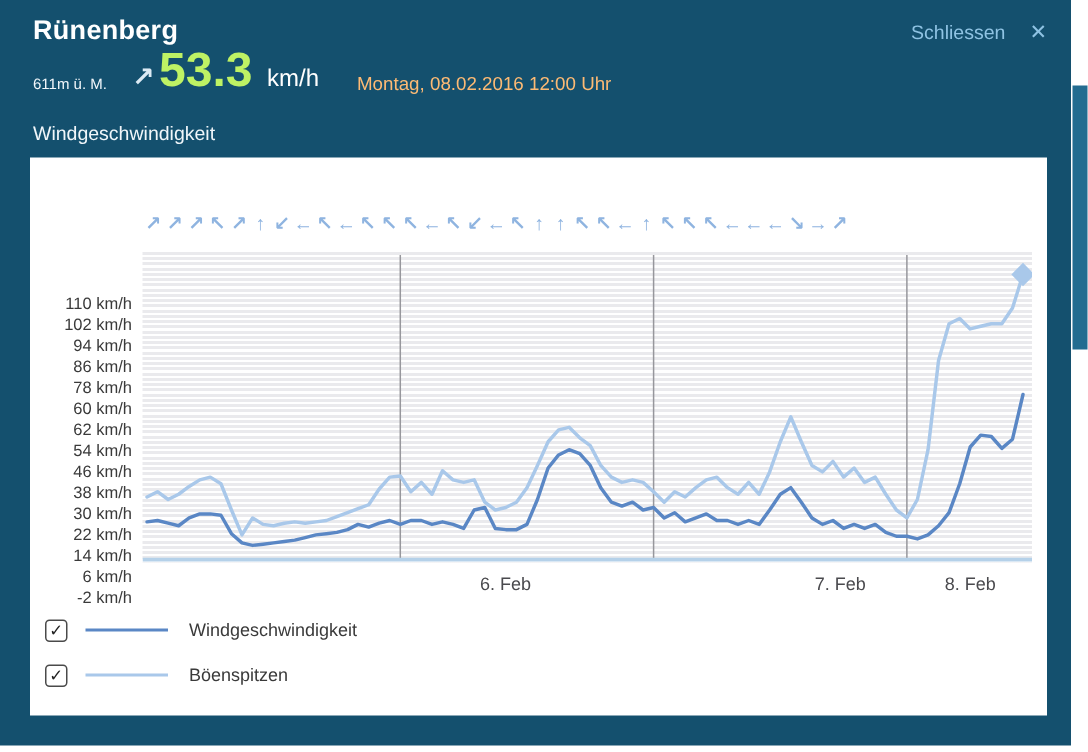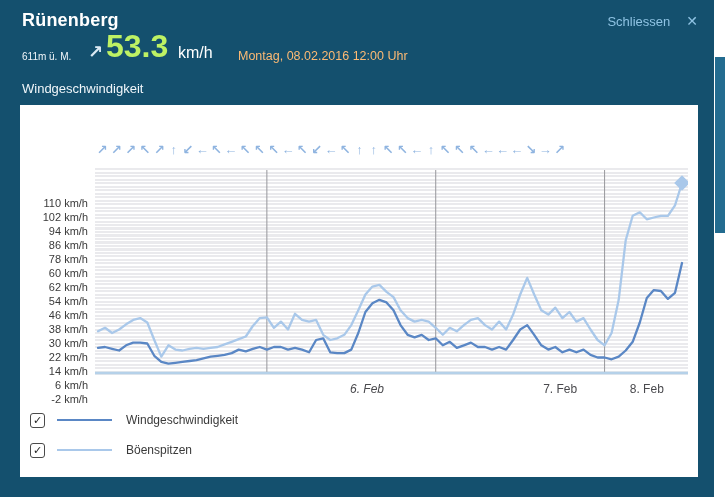--- a/index.html
+++ b/index.html
@@ -80,21 +80,21 @@
           <line x1="171.86399999999998" y1="2" x2="171.86399999999998" y2="206" stroke="#97979c" stroke-width="1"></line>
           <line x1="340.72799999999995" y1="2" x2="340.72799999999995" y2="206" stroke="#97979c" stroke-width="1"></line>
           <line x1="509.592" y1="2" x2="509.592" y2="206" stroke="#97979c" stroke-width="1"></line>
           <line x1="0" y1="205" x2="593" y2="205" stroke="#b5d1e9" stroke-width="2.5"></line>
           <polyline points="3.0,179.9 10.0,179.0 17.1,180.8 24.1,182.5 31.1,177.3 38.2,174.6 45.2,174.6 52.3,175.5 59.3,187.8 66.3,193.9 73.4,195.6 80.4,194.8 87.4,193.9 94.5,193.0 101.5,192.1 108.5,190.4 115.6,188.6 122.6,187.8 129.6,186.9 136.7,185.1 143.7,181.6 150.8,183.4 157.8,180.8 164.8,179.0 171.9,181.6 178.9,179.0 185.9,179.0 193.0,181.6 200.0,179.9 207.0,181.6 214.1,184.3 221.1,172.0 228.2,170.3 235.2,184.3 242.2,185.1 249.3,185.1 256.3,181.6 263.3,165.0 270.4,144.0 277.4,135.3 284.4,131.8 291.5,134.4 298.5,142.3 305.5,157.1 312.6,166.8 319.6,169.4 326.7,166.8 333.7,172.0 340.7,170.3 347.8,177.3 354.8,173.8 361.8,179.9 368.9,177.3 375.9,174.6 382.9,179.0 390.0,179.0 397.0,181.6 404.1,179.0 411.1,181.6 418.1,172.0 425.2,161.5 432.2,157.1 439.2,166.8 446.3,177.3 453.3,181.6 460.3,179.0 467.4,184.3 474.4,181.6 481.4,184.3 488.5,181.6 495.5,186.9 502.6,189.5 509.6,189.5 516.6,191.3 523.7,188.6 530.7,182.5 537.7,173.8 544.8,154.5 551.8,130.0 558.8,122.1 565.9,123.0 572.9,130.9 580.0,124.8 587.0,95.0" fill="none" stroke="#5a87c5" stroke-width="2.3" stroke-linejoin="round" stroke-linecap="round"></polyline>
           <polyline points="3.0,163.3 10.0,159.8 17.1,165.0 24.1,161.5 31.1,156.3 38.2,151.9 45.2,150.1 52.3,154.5 59.3,172.0 66.3,188.6 73.4,177.3 80.4,181.6 87.4,182.5 94.5,180.8 101.5,179.9 108.5,180.8 115.6,179.9 122.6,179.0 129.6,176.4 136.7,173.8 143.7,171.1 150.8,168.5 157.8,158.0 164.8,150.1 171.9,149.3 178.9,159.8 185.9,153.6 193.0,161.5 200.0,145.8 207.0,151.9 214.1,153.6 221.1,151.9 228.2,166.8 235.2,172.0 242.2,170.3 249.3,166.8 256.3,157.1 263.3,142.3 270.4,126.5 277.4,118.6 284.4,116.9 291.5,123.9 298.5,129.1 305.5,142.3 312.6,150.1 319.6,153.6 326.7,151.9 333.7,153.6 340.7,159.8 347.8,166.8 354.8,159.8 361.8,163.3 368.9,157.1 375.9,151.9 382.9,150.1 390.0,157.1 397.0,161.5 404.1,153.6 411.1,161.5 418.1,146.6 425.2,126.5 432.2,109.9 439.2,126.5 446.3,142.3 453.3,146.6 460.3,139.6 467.4,150.1 474.4,144.0 481.4,153.6 488.5,150.1 495.5,161.5 502.6,172.0 509.6,177.3 516.6,165.0 523.7,131.8 530.7,72.3 537.7,47.8 544.8,44.3 551.8,51.3 558.8,49.5 565.9,47.8 572.9,47.8 580.0,37.3 587.0,15.0" fill="none" stroke="#a9c8ea" stroke-width="2.3" stroke-linejoin="round" stroke-linecap="round"></polyline>
           <rect x="581.4879999999999" y="9.525000000000006" width="11" height="11" transform="rotate(45 586.9879999999999 15.025000000000006)" fill="#a9c8ea"></rect>
         </svg>
     </div>
     <div class="xlabels" id="xlabels">
-        <div style="left: 272px; font-style: italic;">6. Feb</div>
+        <div style="left: 242px;">6. Feb</div>
         <div style="left: 425.16px; margin-left: 40px;">7. Feb</div>
         <div style="left: 551.808px;">8. Feb</div>
       </div>
     <div class="legend" id="legend">
         <div class="legend-row">
           <div class="cbx">✓</div>
           <div class="lsample" style="border-top-color: rgb(90, 135, 197);"></div>
           <div class="llabel">Windgeschwindigkeit</div>
         </div>
         <div class="legend-row">

